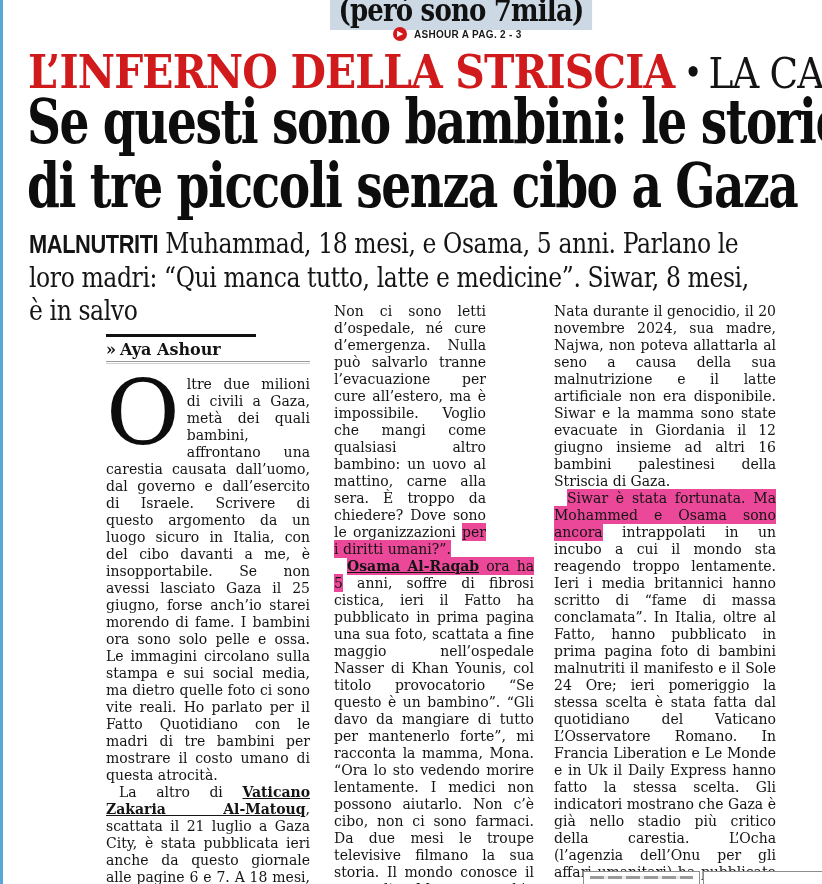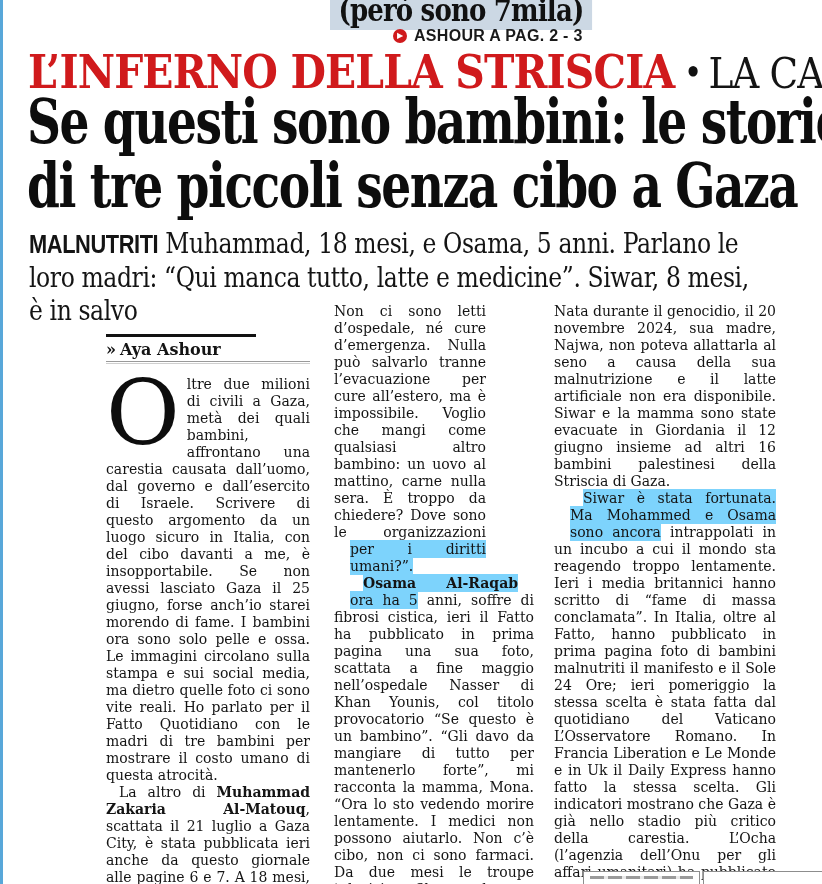--- a/index.html
+++ b/index.html
@@ -21,21 +21,21 @@
     position:absolute; top:27px; left:393px;
     display:flex; align-items:center; gap:7px;
   }
   .play-icon {
     width:14px; height:14px; border-radius:50%; background:#d01a1c; color:#fff;
     font-size:8px; line-height:14px; text-align:center;
     font-family:"DejaVu Sans", sans-serif; flex:0 0 auto;
   }
   .pointer-label {
     font-family:"Liberation Sans", sans-serif; font-weight:bold;
-    font-size:16px; letter-spacing:0.3px; color:#1a1a1a; white-space:nowrap;
+    font-size:10px; letter-spacing:0.3px; color:#1a1a1a; white-space:nowrap;
   }
 
   .kicker {
     position:absolute; top:44px; left:28px; white-space:nowrap;
     transform:scaleX(0.87); transform-origin:left top;
   }
   .kicker-red { color:#d01a1c; font-weight:bold; font-size:47px; letter-spacing:-1px; }
   .kicker-bullet { color:#111; font-size:30px; vertical-align:6px; margin:0 8px 0 12px; }
   .kicker-black { color:#141414; font-weight:400; font-size:43px; letter-spacing:-1px; }
 
@@ -73,22 +73,22 @@
   .col p { margin:0; }
   .col p.indent { text-indent:13px; }
   .col p.narrow { padding-right:48px; }
 
   .dropcap {
     float:left; font-size:90px; line-height:70px; padding:2px 7px 0 0;
     font-weight:normal; color:#0d0d0d;
   }
 
   .i { }
-  .b { font-weight:bold; }
-  .hl { background:#7dd3fc; box-decoration-break:clone; -webkit-box-decoration-break:clone; padding:1px 0;margin-left:16px; }
+  .b { font-weight:bold;text-decoration:underline; }
+  .hl { background:#ec4899; box-decoration-break:clone; -webkit-box-decoration-break:clone; padding:1px 0; }
 
   .footer-box { position:absolute; top:871px; height:70px; background:#fff; border:1px solid #8d8d8d; }
   .footer-box-left { left:583px; width:117px; }
   .footer-box-right { left:703px; width:150px; }
   .tiny-print-placeholder {
     margin:4px 6px 0 6px; height:3px;
     background:repeating-linear-gradient(90deg,#9a9a9a 0 14px, #e8e8e8 14px 18px);
   }
 </style>
 </head>
@@ -112,26 +112,26 @@
 
 <div class="columns">
 
   <div class="col col-1">
     <div class="byline-block">
       <div class="byline-rule-top"></div>
       <div class="byline-text"><span class="byline-marker">»</span><span>Aya Ashour</span></div>
       <div class="byline-rule-bottom"></div>
     </div>
     <p><span class="dropcap">O</span><span><span>ltre due milioni di civili a Gaza, metà dei quali bambini, affrontano una carestia causata dall’uomo, dal governo e dall’esercito di Israele. Scrivere di questo argomento da un luogo sicuro in Italia, con del cibo davanti a me, è insopportabile. Se non avessi lasciato Gaza il 25 giugno, forse anch’io starei morendo di fame. I bambini ora sono solo pelle e ossa. Le immagini circolano sulla stampa e sui social media, ma dietro quelle foto ci sono vite reali. Ho parlato per </span><span class="i">il Fatto Quotidiano</span><span> con le madri di tre bambini per mostrare il costo umano di questa atrocità.</span></span></p>
-    <p class="indent"><span>La altro di </span><span class="b">Muhammad Zakaria Al-Matouq</span><span>, scattata il 21 luglio a Gaza City, è stata pubblicata ieri anche da questo giornale alle pagine 6 e 7. A 18 mesi, Muhammad pesa solo 6 kg, il peso medio di un bambino di tre mesi.</span></p>
+    <p class="indent"><span>La altro di </span><span class="b">Vaticano Zakaria Al-Matouq</span><span>, scattata il 21 luglio a Gaza City, è stata pubblicata ieri anche da questo giornale alle pagine 6 e 7. A 18 mesi, Muhammad pesa solo 6 kg, il peso medio di un bambino di tre mesi.</span></p>
 
   </div>
 
   <div class="col col-2">
-    <p class="narrow"><span>Non ci sono letti d’ospedale, né cure d’emergenza. Nulla può salvarlo tranne l’evacuazione per cure all’estero, ma è impossibile. Voglio che mangi come qualsiasi altro bambino: un uovo al mattino, carne nulla sera. È troppo da chiedere? Dove sono le organizzazioni </span><span class="hl">per i diritti umani?”.</span></p>
+    <p class="narrow"><span>Non ci sono letti d’ospedale, né cure d’emergenza. Nulla può salvarlo tranne l’evacuazione per cure all’estero, ma è impossibile. Voglio che mangi come qualsiasi altro bambino: un uovo al mattino, carne alla sera. È troppo da chiedere? Dove sono le organizzazioni </span><span class="hl">per i diritti umani?”.</span></p>
     <p class="indent"><span class="b hl">Osama Al-Raqab</span><span class="hl"> ora ha 5</span><span> anni, soffre di fibrosi cistica, ieri </span><span class="i">il Fatto</span><span> ha pubblicato in prima pagina una sua foto, scattata a fine maggio nell’ospedale Nasser di Khan Younis, col titolo provocatorio “Se questo è un bambino”. “Gli davo da mangiare di tutto per mantenerlo forte”, mi racconta la mamma, Mona. “Ora lo sto vedendo morire lentamente. I medici non possono aiutarlo. Non c’è cibo, non ci sono farmaci. Da due mesi le troupe televisive filmano la sua storia. Il mondo conosce il suo volto. Ma non cambia nulla. Nessun aiuto. Nessuna evacuazione. Cosa deve succedere ancora? Vivo all’ospedale Nasser da due mesi. Lui sta solo peggiorando. Chiedo solo una cosa: evacuatelo per curarlo”.</span></p>
   </div>
 
   <div class="col col-3">
     <p><span>Nata durante il genocidio, il 20 novembre 2024, sua madre, Najwa, non poteva allattarla al seno a causa della sua malnutrizione e il latte artificiale non era disponibile. Siwar e la mamma sono state evacuate in Giordania il 12 giugno insieme ad altri 16 bambini palestinesi della Striscia di Gaza.</span></p>
     <p class="indent"><span class="hl">Siwar è stata fortunata. Ma Mohammed e Osama sono ancora</span><span> intrappolati in un incubo a cui il mondo sta reagendo troppo lentamente. Ieri i media britannici hanno scritto di “fame di massa conclamata”. In Italia, oltre al </span><span class="i">Fatto</span><span>, hanno pubblicato in prima pagina foto di bambini malnutriti </span><span class="i">il manifesto</span><span> e </span><span class="i">il Sole 24 Ore</span><span>; ieri pomeriggio la stessa scelta è stata fatta dal quotidiano del Vaticano </span><span class="i">L’Osservatore Romano</span><span>. In Francia </span><span class="i">Liberation</span><span> e </span><span class="i">Le Monde</span><span> e in Uk il </span><span class="i">Daily Express</span><span> hanno fatto la stessa scelta. Gli indicatori mostrano che Gaza è già nello stadio più critico della carestia. L’Ocha (l’agenzia dell’Onu per gli affari umanitari) ha pubblicato un report secondo cui il 9% dei bambini di Gaza sottoposti a screening</span></p>
   </div>
 
 </div>
 

